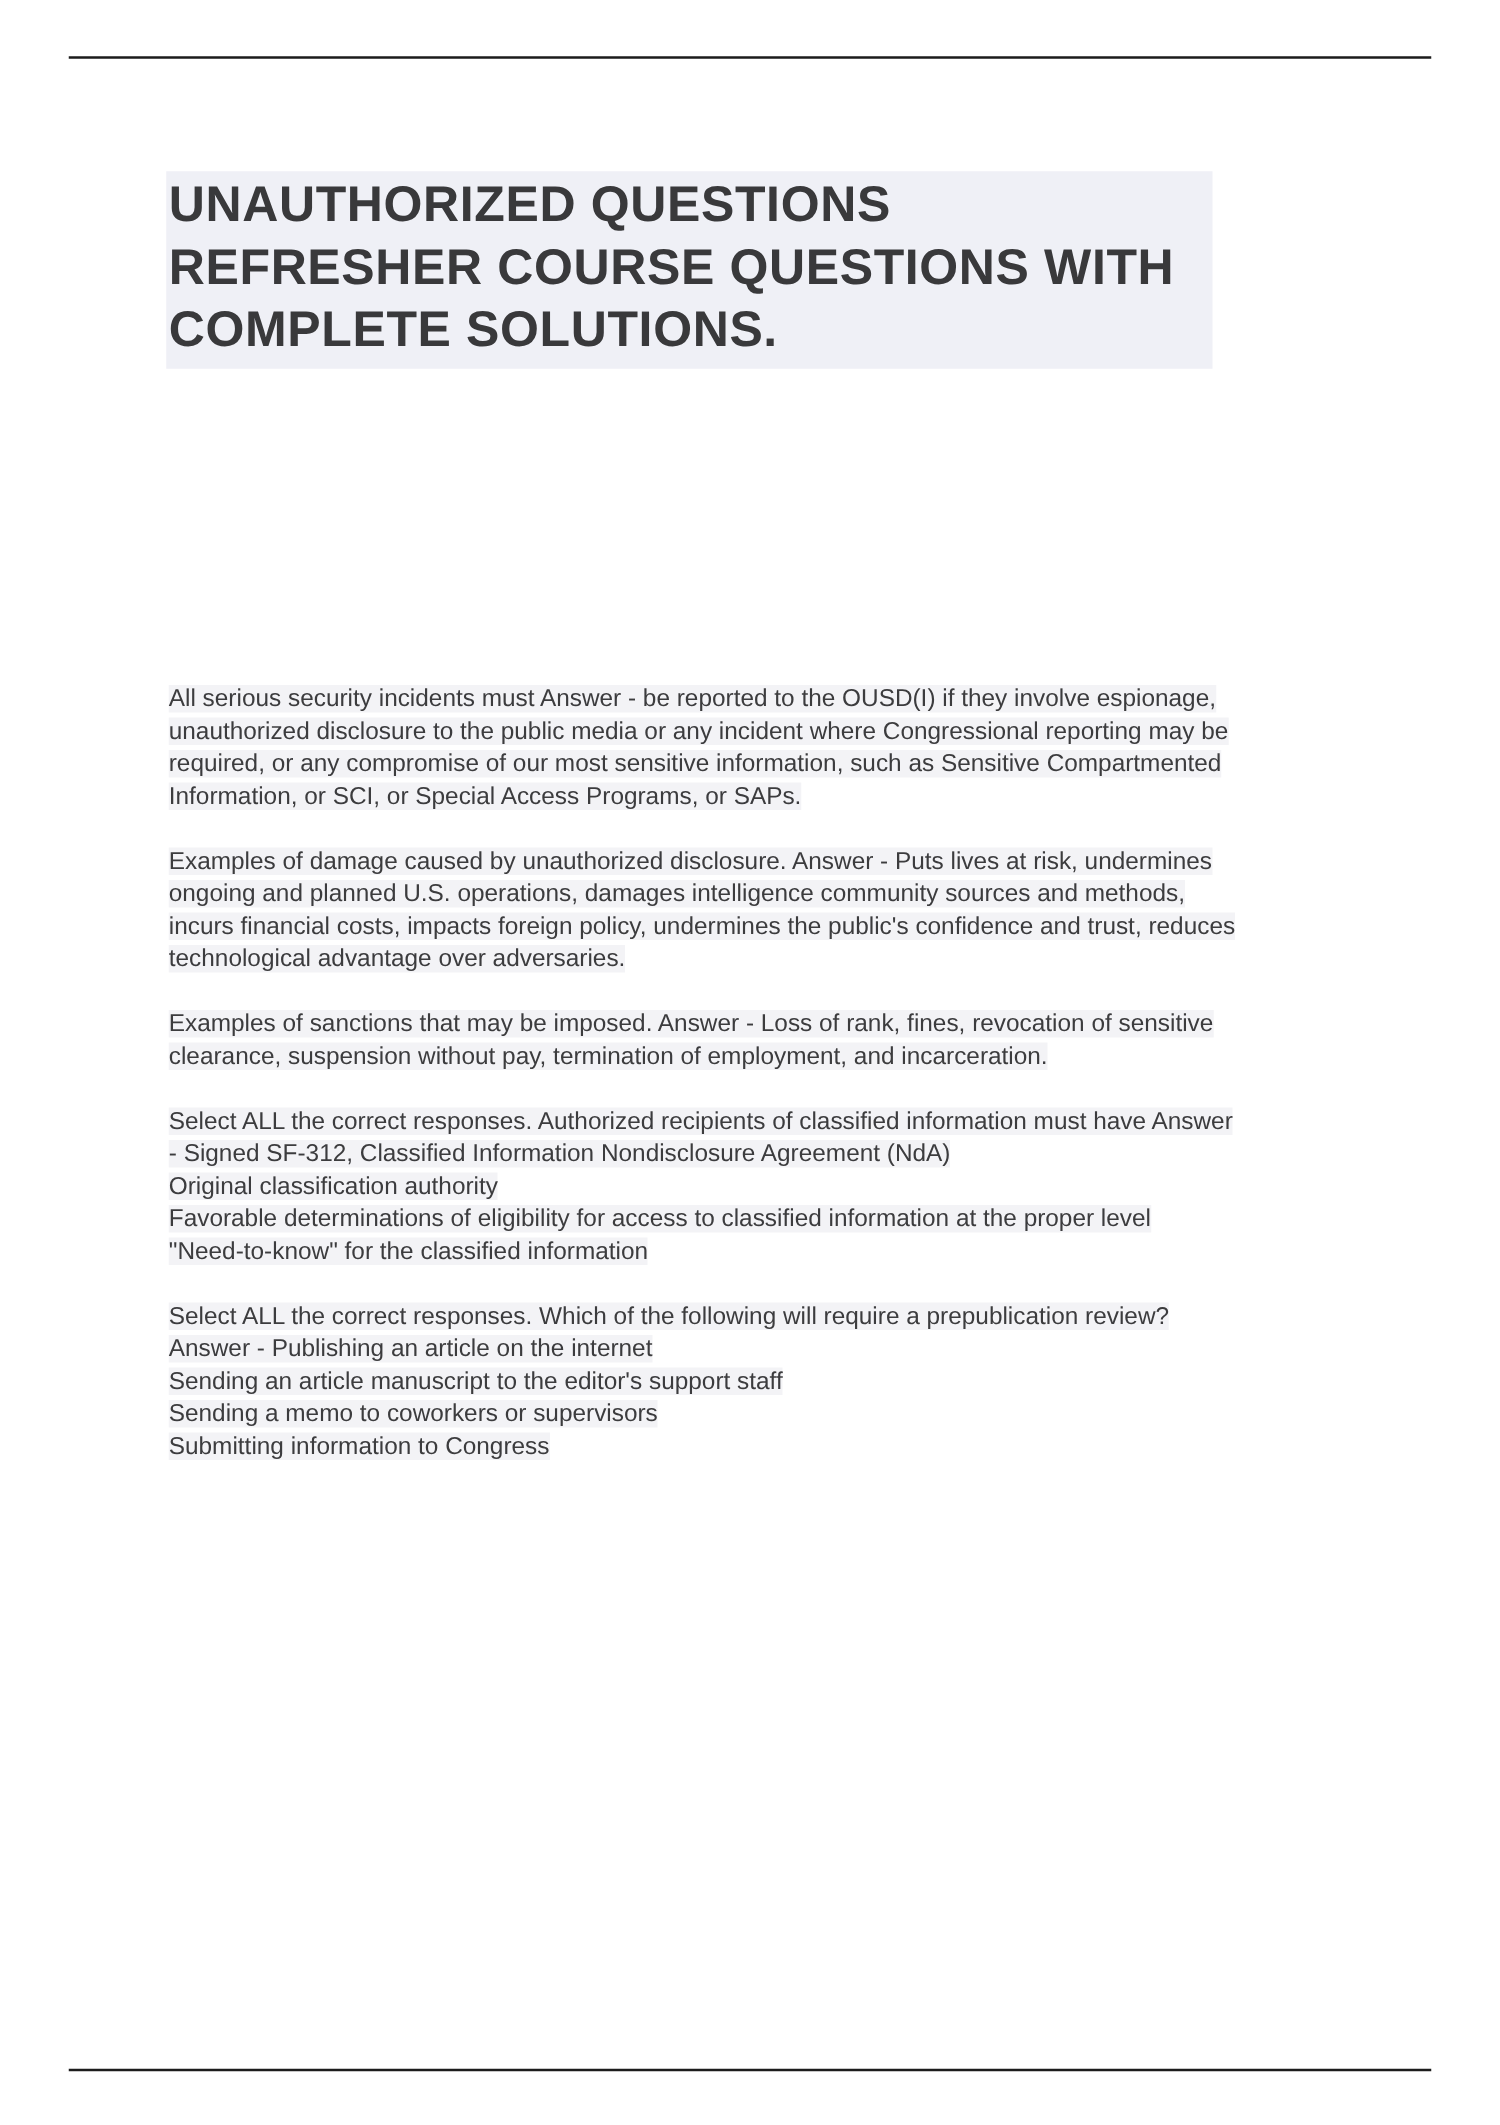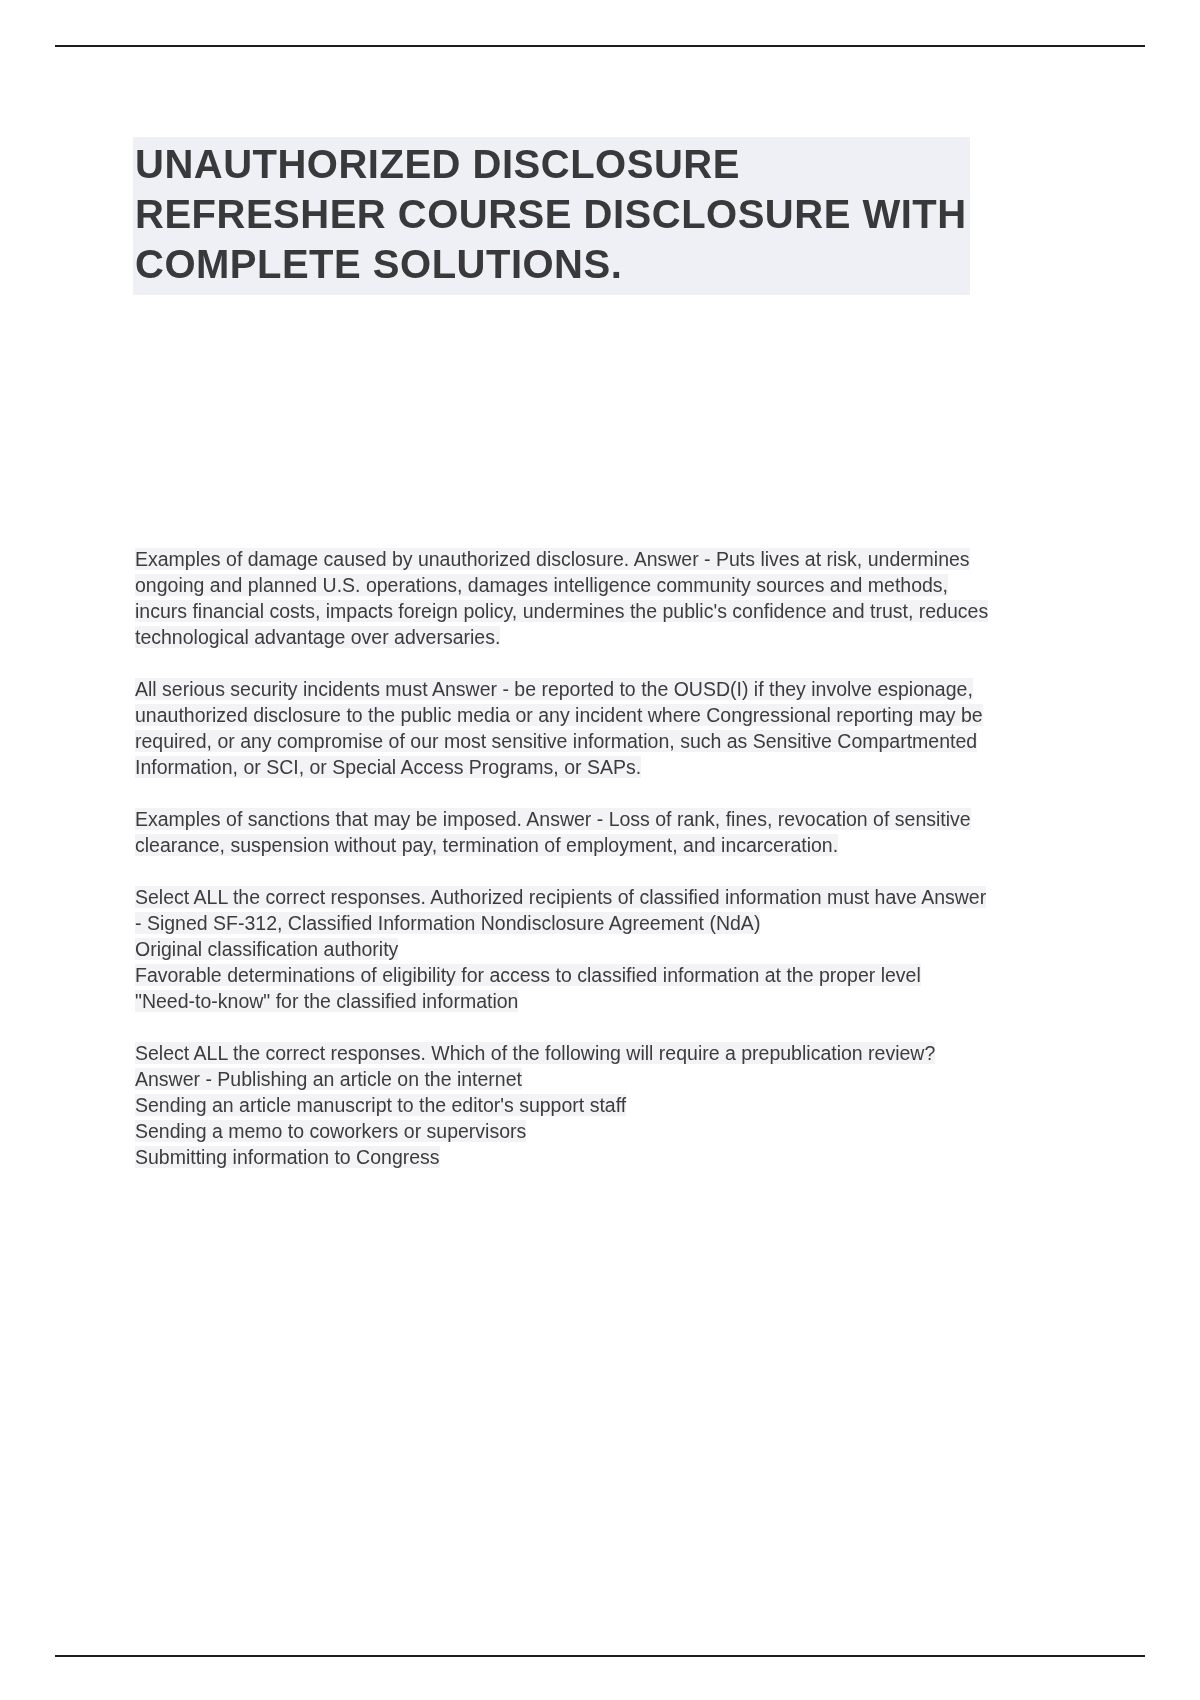--- a/index.html
+++ b/index.html
@@ -63,26 +63,26 @@
   }
 </style>
 </head>
 <body>
 
 <div class="page">
 
   <div class="rule rule-top"></div>
 
   <div class="title-block">
-    <h1>UNAUTHORIZED DISCLOSURE REFRESHER COURSE DISCLOSURE WITH COMPLETE SOLUTIONS.</h1>
+    <h1>UNAUTHORIZED QUESTIONS REFRESHER COURSE QUESTIONS WITH COMPLETE SOLUTIONS.</h1>
   </div>
 
   <div class="body-text">
+    <p><span class="hl">All serious security incidents must Answer - be reported to the OUSD(I) if they involve espionage, unauthorized disclosure to the public media or any incident where Congressional reporting may be required, or any compromise of our most sensitive information, such as Sensitive Compartmented Information, or SCI, or Special Access Programs, or SAPs.</span></p>
     <p><span class="hl">Examples of damage caused by unauthorized disclosure. Answer - Puts lives at risk, undermines ongoing and planned U.S. operations, damages intelligence community sources and methods, incurs financial costs, impacts foreign policy, undermines the public's confidence and trust, reduces technological advantage over adversaries.</span></p>
-    <p><span class="hl">All serious security incidents must Answer - be reported to the OUSD(I) if they involve espionage, unauthorized disclosure to the public media or any incident where Congressional reporting may be required, or any compromise of our most sensitive information, such as Sensitive Compartmented Information, or SCI, or Special Access Programs, or SAPs.</span></p>
     <p><span class="hl">Examples of sanctions that may be imposed. Answer - Loss of rank, fines, revocation of sensitive clearance, suspension without pay, termination of employment, and incarceration.</span></p>
     <p><span class="hl">Select ALL the correct responses. Authorized recipients of classified information must have Answer - Signed SF-312, Classified Information Nondisclosure Agreement (NdA)
 Original classification authority
 Favorable determinations of eligibility for access to classified information at the proper level
 "Need-to-know" for the classified information</span></p>
     <p><span class="hl">Select ALL the correct responses. Which of the following will require a prepublication review? Answer - Publishing an article on the internet
 Sending an article manuscript to the editor's support staff
 Sending a memo to coworkers or supervisors
 Submitting information to Congress</span></p>
   </div>

